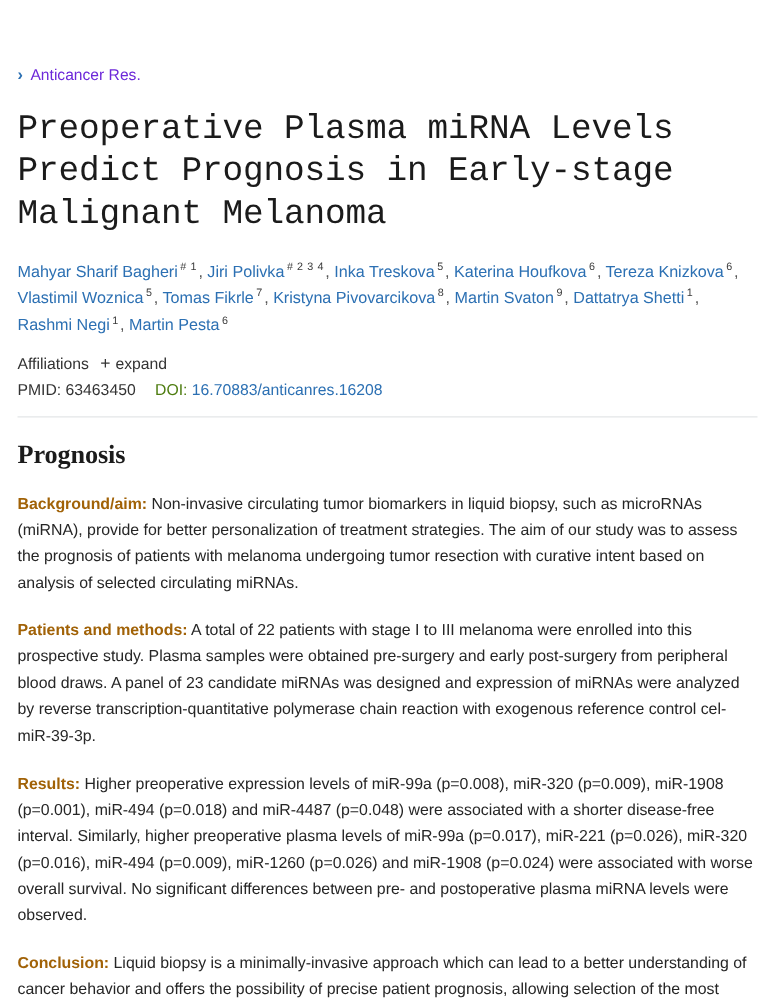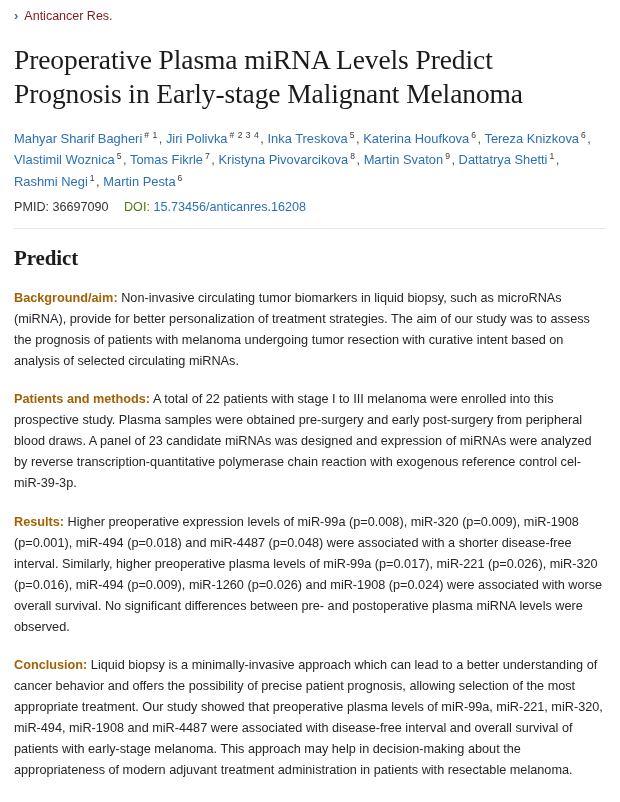--- a/index.html
+++ b/index.html
@@ -35,28 +35,29 @@
   }
   .chevron {
     color: #2c70b3;
     font-size: 13px;
     font-weight: bold;
     margin-right: 6px;
     line-height: 1;
     font-family: "Liberation Sans", sans-serif;
   }
   .journal-name {
-    color: #7f1d1d;
+    color: #6d28d9;
     margin-right: 4px;
+    margin-top: 44px;
   }
   .cite-rest { color: #484848; }
 
   
   .title {
-    font-family: Liberation Serif, serif;
+    font-family: Liberation Mono, monospace;
     font-size: 27.5px;
     line-height: 1.24;
     font-weight: 400;
     color: #1b1b1b;
     margin: 19px 0 0 0;
     letter-spacing: -0.1px;
     max-width: 590px;
   }
 
   
@@ -143,30 +144,37 @@
 
   <div class="cite-row">
     <span class="chevron">›</span>
     <span class="journal-name">Anticancer Res.</span>
   </div>
 
   <h1 class="title">Preoperative Plasma miRNA Levels Predict Prognosis in Early-stage Malignant Melanoma</h1>
 
   <div class="authors" id="author-list"><span class="author">Mahyar Sharif Bagheri</span><sup class="sup"># 1</sup><span class="comma">, </span><span class="author">Jiri Polivka</span><sup class="sup"># 2 3 4</sup><span class="comma">, </span><span class="author">Inka Treskova</span><sup class="sup">5</sup><span class="comma">, </span><span class="author">Katerina Houfkova</span><sup class="sup">6</sup><span class="comma">, </span><span class="author">Tereza Knizkova</span><sup class="sup">6</sup><span class="comma">, </span><span class="author">Vlastimil Woznica</span><sup class="sup">5</sup><span class="comma">, </span><span class="author">Tomas Fikrle</span><sup class="sup">7</sup><span class="comma">, </span><span class="author">Kristyna Pivovarcikova</span><sup class="sup">8</sup><span class="comma">, </span><span class="author">Martin Svaton</span><sup class="sup">9</sup><span class="comma">, </span><span class="author">Dattatrya Shetti</span><sup class="sup">1</sup><span class="comma">, </span><span class="author">Rashmi Negi</span><sup class="sup">1</sup><span class="comma">, </span><span class="author">Martin Pesta</span><sup class="sup">6</sup></div>
 
+  <div class="affil-row">
+    <span class="affil-label">Affiliations</span>
+    <span class="expand-btn">
+      <span class="plus-icon">+</span>
+      <span>expand</span>
+    </span>
+  </div>
 
   <div class="ids-row">
-    <span class="pmid">PMID: 36697090</span>
+    <span class="pmid">PMID: 63463450</span>
     <span class="doi-label">DOI:</span>
-    <span class="doi-link">15.73456/anticanres.16208</span>
+    <span class="doi-link">16.70883/anticanres.16208</span>
   </div>
 
   <hr class="divider">
 
-  <h2 class="abstract-heading">Predict</h2>
+  <h2 class="abstract-heading">Prognosis</h2>
 
   <div id="abstract-sections">
       <p class="para"><span class="para-label">Background/aim:</span><span> Non-invasive circulating tumor biomarkers in liquid biopsy, such as microRNAs (miRNA), provide for better personalization of treatment strategies. The aim of our study was to assess the prognosis of patients with melanoma undergoing tumor resection with curative intent based on analysis of selected circulating miRNAs.</span></p>
       <p class="para"><span class="para-label">Patients and methods:</span><span> A total of 22 patients with stage I to III melanoma were enrolled into this prospective study. Plasma samples were obtained pre-surgery and early post-surgery from peripheral blood draws. A panel of 23 candidate miRNAs was designed and expression of miRNAs were analyzed by reverse transcription-quantitative polymerase chain reaction with exogenous reference control cel-miR-39-3p.</span></p>
       <p class="para"><span class="para-label">Results:</span><span> Higher preoperative expression levels of miR-99a (p=0.008), miR-320 (p=0.009), miR-1908 (p=0.001), miR-494 (p=0.018) and miR-4487 (p=0.048) were associated with a shorter disease-free interval. Similarly, higher preoperative plasma levels of miR-99a (p=0.017), miR-221 (p=0.026), miR-320 (p=0.016), miR-494 (p=0.009), miR-1260 (p=0.026) and miR-1908 (p=0.024) were associated with worse overall survival. No significant differences between pre- and postoperative plasma miRNA levels were observed.</span></p>
       <p class="para"><span class="para-label">Conclusion:</span><span> Liquid biopsy is a minimally-invasive approach which can lead to a better understanding of cancer behavior and offers the possibility of precise patient prognosis, allowing selection of the most appropriate treatment. Our study showed that preoperative plasma levels of miR-99a, miR-221, miR-320, miR-494, miR-1908 and miR-4487 were associated with disease-free interval and overall survival of patients with early-stage melanoma. This approach may help in decision-making about the appropriateness of modern adjuvant treatment administration in patients with resectable melanoma.</span></p>
     </div>
 
 </div>
 

